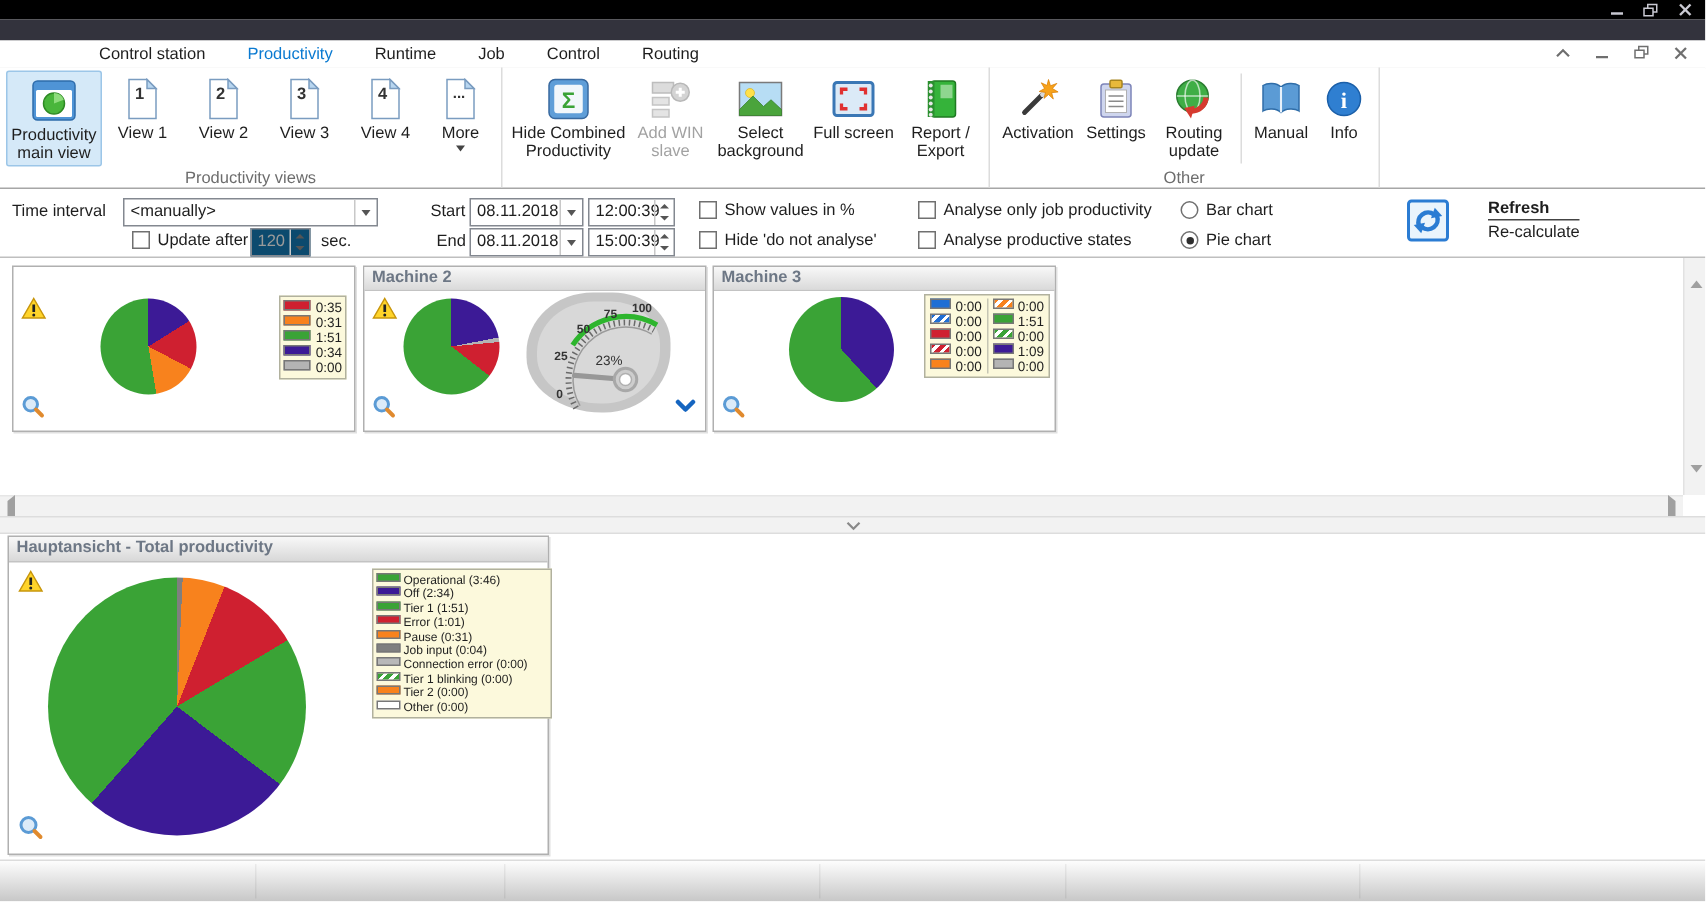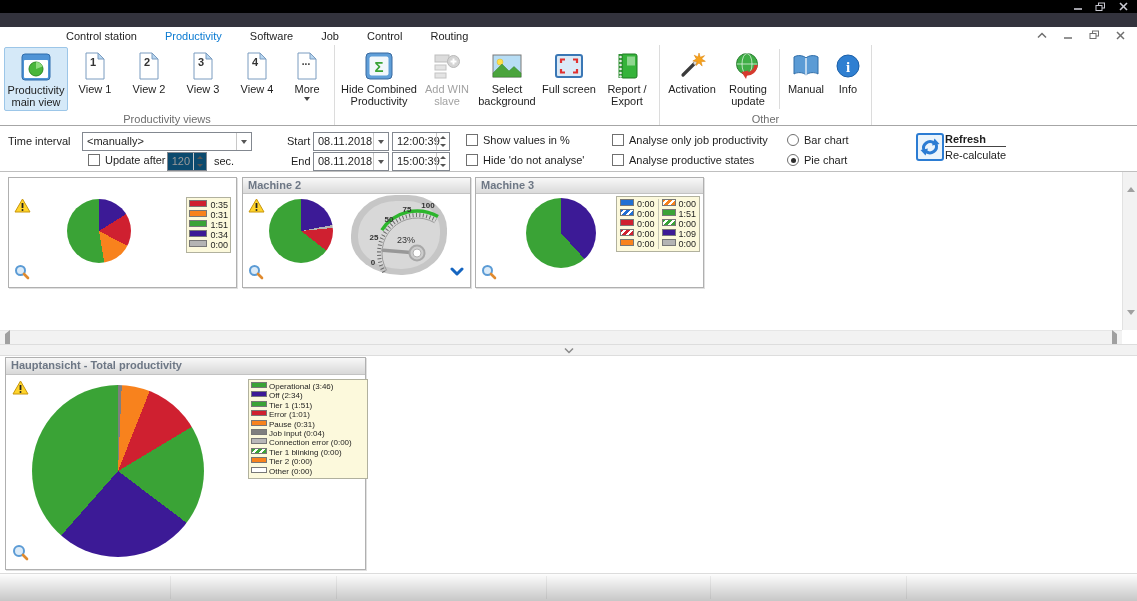--- a/index.html
+++ b/index.html
@@ -38,21 +38,21 @@
   .chevcell{position:absolute;right:0;top:0;bottom:0;width:14px;border-left:1px solid #c8c8c8;display:flex;align-items:center;justify-content:center;}
   .tri-d{width:0;height:0;border-left:3.5px solid transparent;border-right:3.5px solid transparent;border-top:4px solid #555;}
   .spincell{position:absolute;right:0;top:0;bottom:0;width:12px;border-left:1px solid #c8c8c8;display:flex;flex-direction:column;}
   .spincell span{flex:1;display:flex;align-items:center;justify-content:center;}
   .tri-u-s{width:0;height:0;border-left:3px solid transparent;border-right:3px solid transparent;border-bottom:3.5px solid #555;}
   .tri-d-s{width:0;height:0;border-left:3px solid transparent;border-right:3px solid transparent;border-top:3.5px solid #555;}
   .check{position:absolute;display:flex;align-items:center;gap:5px;height:14px;}
   .cbx{width:12px;height:12px;border:1px solid #707070;background:#fff;box-sizing:border-box;flex:none;}
   .rdo{width:12px;height:12px;border:1px solid #707070;border-radius:50%;background:#fff;box-sizing:border-box;position:relative;flex:none;}
   .rdo.on::after{content:"";position:absolute;left:2.5px;top:2.5px;width:5px;height:5px;border-radius:50%;background:#2e2e2e;}
-  .refresh{position:absolute;left:916px;top:6px;display:flex;align-items:flex-start;gap:1px;}
+  .refresh{position:absolute;left:938px;top:6px;display:flex;align-items:flex-start;gap:26px;}
   .riconbox{width:28px;height:28px;border:2px solid #2b7cd3;border-radius:3px;background:#eaf4fc;display:flex;align-items:center;justify-content:center;box-sizing:border-box;}
   .rtxt .t1{font-weight:bold;border-bottom:1px solid #444;padding-bottom:1px;margin-bottom:2px;}
   
   .content-top{position:absolute;left:0;top:172px;width:100%;height:158px;background:#fff;}
   .mpanel{position:absolute;width:229px;height:111px;border:1px solid #b0b0b0;background:#fff;box-sizing:border-box;box-shadow:1px 1px 0 #e0e0e0;}
   .phead{height:15px;background:linear-gradient(#f8f8f8,#dadada);border-bottom:1px solid #c3c3c3;font-weight:bold;color:#6d7785;padding-left:5px;line-height:14px;}
   .pie{position:absolute;border-radius:50%;}
   .legendbox{position:absolute;background:#fcf9dc;border:1px solid #b1b19e;padding:2px;}
   .lg-row{display:flex;align-items:flex-start;gap:3px;height:10px;}
   .lg-swatch{width:18px;height:7px;border:1px solid #777;box-sizing:border-box;flex:none;}
@@ -113,21 +113,21 @@
           </svg>
         </span>
     </div>
   </div>
   <div class="tstrip"></div>
 
   <div class="tabrow">
     <div class="tabs">
       <span class="tab">Control station</span>
       <span class="tab active">Productivity</span>
-      <span class="tab">Software</span>
+      <span class="tab">Runtime</span>
       <span class="tab">Job</span>
       <span class="tab">Control</span>
       <span class="tab">Routing</span>
     </div>
     <div class="tabctr">
       <span class="tcbtn">
           <svg width="10" height="7">
             <polyline points="1,5.5 5,1.5 9,5.5" fill="none" stroke="#6f6f6f" stroke-width="1.5"></polyline>
           </svg>
         </span>
@@ -291,20 +291,33 @@
       <div class="rbtns">
         <div class="rbtn" style="width:56px">
           <span class="ric">
             <svg width="28" height="28">
                 <line x1="5" y1="23" x2="17" y2="11" stroke="#3a3a3a" stroke-width="3.2" stroke-linecap="round"></line>
                 <line x1="17" y1="11" x2="20" y2="8" stroke="#d8d8d8" stroke-width="3.2" stroke-linecap="round"></line>
                 <polygon points="21,1 22.3,5.2 26.6,3.6 23.6,7 27.4,9.3 23.1,9.8 24.2,14 21,11 18,13.6 19,9.6 14.8,9 18.4,7 16.2,3.2 20,5" fill="#f7a21b" stroke="#d97d00" stroke-width="0.5"></polygon>
               </svg>
           </span>
           <span class="rlb">Activation</span>
+        </div>
+        <div class="rbtn" style="width:48px">
+          <span class="ric">
+            <svg width="26" height="28">
+                <rect x="3" y="4" width="20" height="22" rx="2" fill="#cfd6ee" stroke="#7d84b8"></rect>
+                <rect x="6" y="8" width="14" height="15" fill="#fff" stroke="#aaa" stroke-width="0.6"></rect>
+                <rect x="9" y="1.5" width="8" height="5" rx="1" fill="#e8b93c" stroke="#a8851f"></rect>
+                <line x1="8" y1="12" x2="18" y2="12" stroke="#8a8a8a"></line>
+                <line x1="8" y1="15.5" x2="18" y2="15.5" stroke="#8a8a8a"></line>
+                <line x1="8" y1="19" x2="18" y2="19" stroke="#8a8a8a"></line>
+              </svg>
+          </span>
+          <span class="rlb">Settings</span>
         </div>
         <div class="rbtn" style="width:56px">
           <span class="ric">
             <svg width="28" height="28">
                 <circle cx="13" cy="12" r="10.5" fill="#3fae46" stroke="#2a7d30"></circle>
                 <ellipse cx="13" cy="12" rx="5" ry="10.5" fill="none" stroke="rgba(255,255,255,0.65)"></ellipse>
                 <line x1="2.5" y1="12" x2="23.5" y2="12" stroke="rgba(255,255,255,0.65)"></line>
                 <path d="M22 13 A9.5 9.5 0 0 1 12 22" fill="none" stroke="#d63a2f" stroke-width="3.5"></path>
                 <polygon points="14.5,18.5 12,27 7.5,20" fill="#d63a2f"></polygon>
               </svg>

